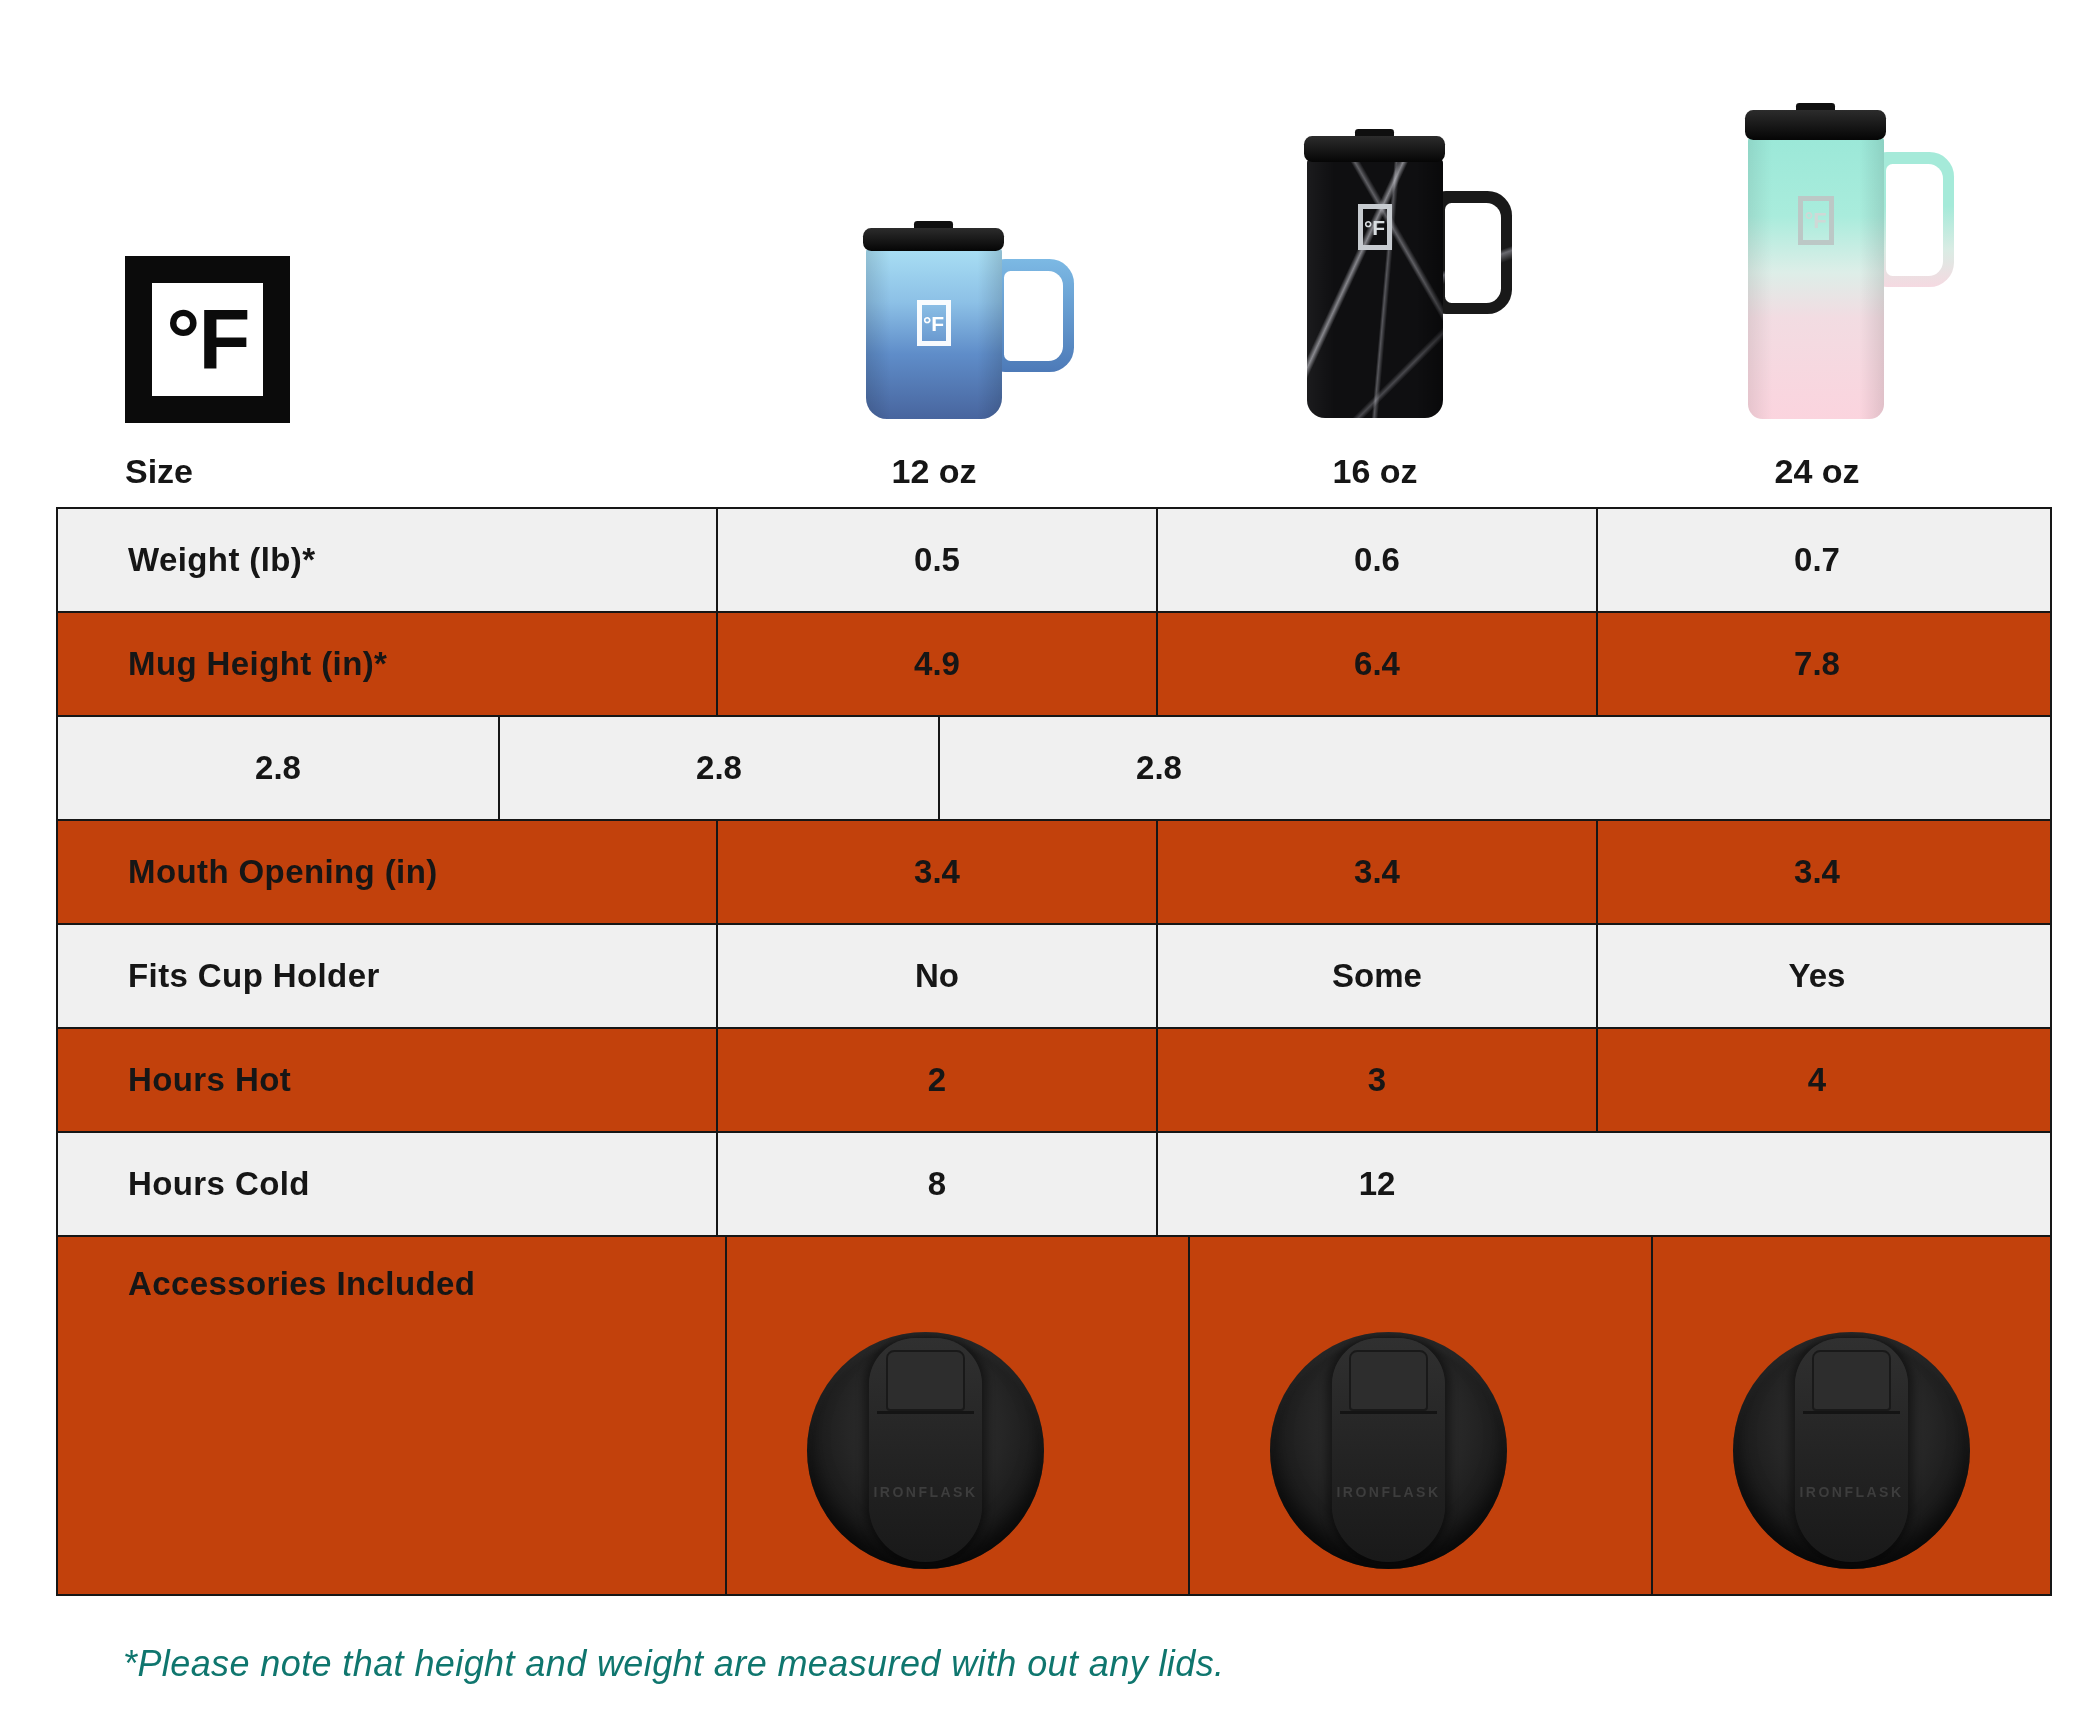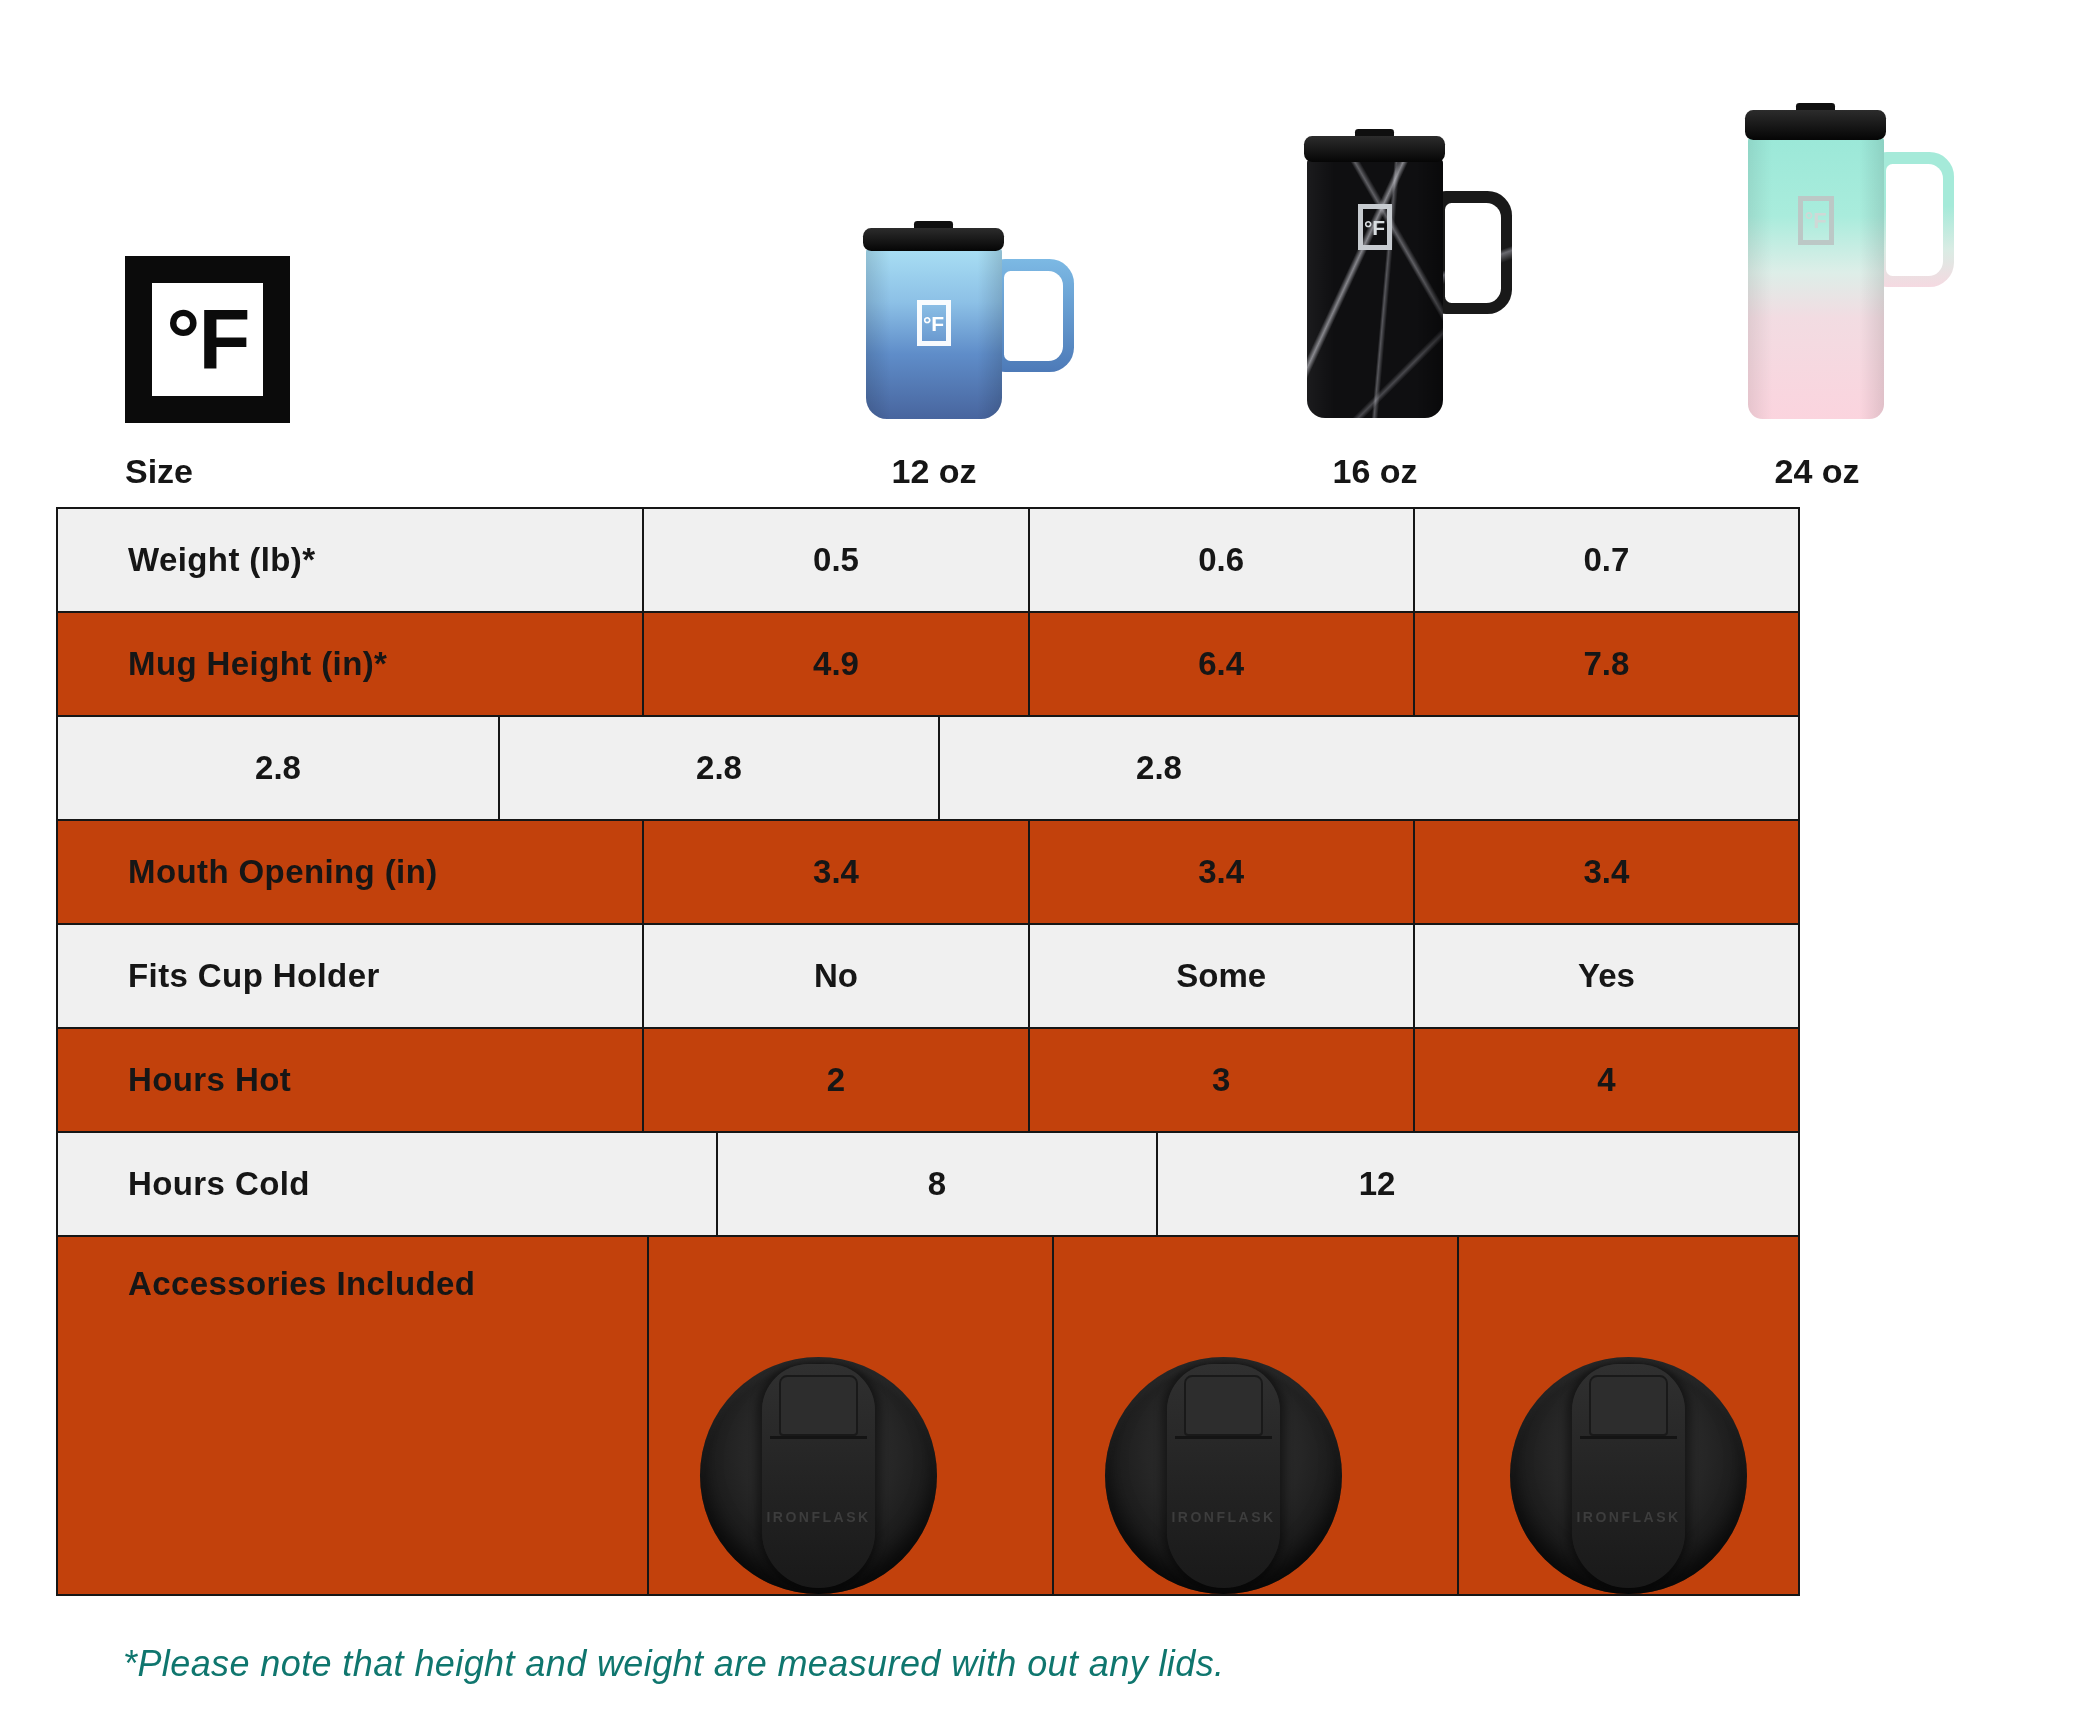--- a/index.html
+++ b/index.html
@@ -75,34 +75,34 @@
     background:
       linear-gradient(90deg, rgba(0,0,0,.08), rgba(0,0,0,0) 18%, rgba(0,0,0,0) 82%, rgba(0,0,0,.10)),
       linear-gradient(180deg,#9be8d8 0%, #a9ecdc 28%, #ddeee8 48%, #f2dce2 64%, #fbd4de 100%); }
   .mug24 .handle { left:129px; top:49px; width:80px; height:135px;
     border-radius:13px 24.5px 24.5px 13px;
     background:linear-gradient(180deg,#a5ead9 40%, #d9ece4 72%, #f5d9e1); }
   .mug24 .mlogo { top:59px; width:36px; height:49px; border:5.7px solid #bcc8c6;
                   color:#cfd8d6; font-size:22px; }
 
   
-  .spec-table { position:absolute; left:56px; top:507px; width:1744px;
+  .spec-table { position:absolute; left:56px; top:507px; width:1996px;
                 border:2.5px solid #161616; background:#fff; }
   .trow { display:flex; height:104px; border-bottom:2.5px solid #161616; background:#c2410c; }
   .trow:nth-child(odd) { background:#f0f0f0; }
   .trow:last-child { border-bottom:none;gap:40px; }
   .trow.acc { height:357px; }
   .tcell { height:100%; }
   .tcell + .tcell { border-left:2.5px solid #161616; }
   .lbl { width:658px; display:flex; align-items:center; padding-left:70px;
          font-size:33px; font-weight:700; letter-spacing:0.4px; }
   .lbl.top { align-items:flex-start; padding-top:28px; }
   .val { width:440px; display:flex; align-items:center; justify-content:center;
          font-size:33px; font-weight:700; }
-  .acc .val { align-items:flex-end; padding-top:69px;margin-left:24px; }
+  .acc .val { align-items:center; padding-top:69px;margin-left:24px; }
 
   
   .lid-top { position:relative; width:237px; height:237px; border-radius:50%; overflow:hidden;
     background:radial-gradient(circle at 50% 40%, #323232 0%, #262626 42%, #161616 72%, #0b0b0b 100%);
     box-shadow: inset 0 -14.7px 19.6px rgba(0,0,0,.6), inset 0 4.9px 8.2px rgba(255,255,255,.05); }
   .lid-band { position:absolute; left:62px; top:6.5px; width:113px; height:224px;
     background:linear-gradient(180deg,#303030,#232323 55%,#191919);
     border-radius:47px 47px 57px 57px;
     box-shadow:-5.7px 0 7.4px rgba(0,0,0,.38), 5.7px 0 7.4px rgba(0,0,0,.38); }
   .lid-tab { position:absolute; left:79px; top:18px; width:79px; height:61px;

